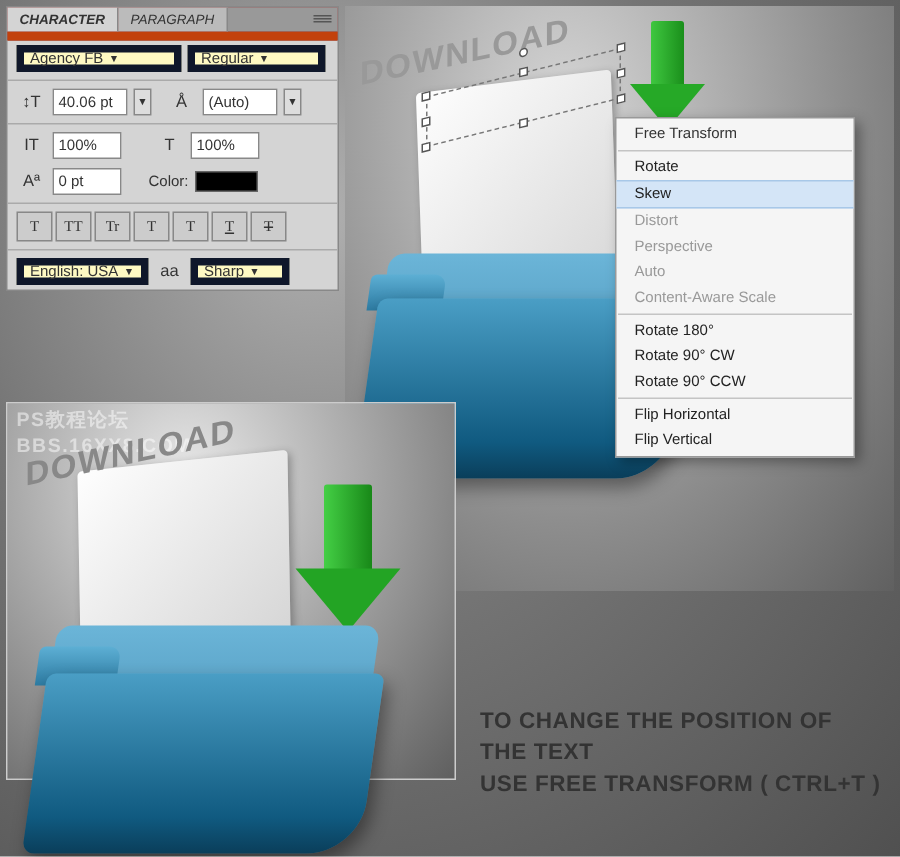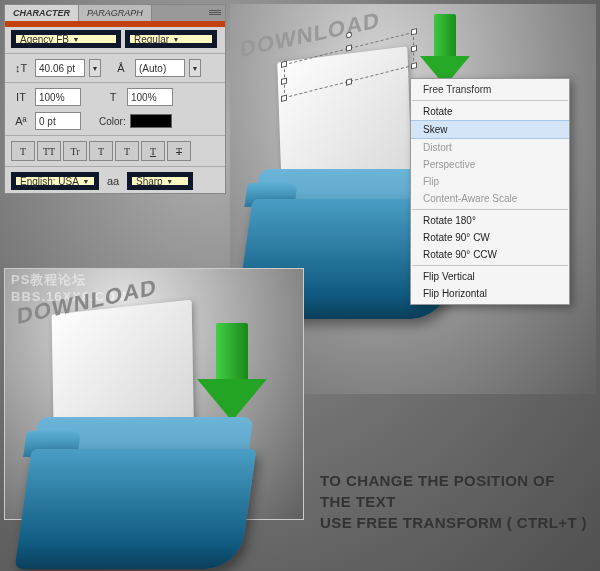--- a/index.html
+++ b/index.html
@@ -173,29 +173,29 @@
   </div>
 </div>
 
 <div class="ctx-menu">
   <div class="ctx-item header">Free Transform</div>
   <div class="ctx-sep"></div>
   <div class="ctx-item">Rotate</div>
   <div class="ctx-item hl">Skew</div>
   <div class="ctx-item disabled">Distort</div>
   <div class="ctx-item disabled">Perspective</div>
-  <div class="ctx-item disabled">Flip</div>
+  <div class="ctx-item disabled">Auto</div>
   <div class="ctx-item disabled">Content-Aware Scale</div>
   <div class="ctx-sep"></div>
   <div class="ctx-item">Rotate 180°</div>
   <div class="ctx-item">Rotate 90° CW</div>
   <div class="ctx-item">Rotate 90° CCW</div>
   <div class="ctx-sep"></div>
+  <div class="ctx-item">Flip Horizontal</div>
   <div class="ctx-item">Flip Vertical</div>
-  <div class="ctx-item">Flip Horizontal</div>
 </div>
 
 <div class="inset-img">
   <div class="watermark">PS教程论坛</div>
   <div class="watermark wm2">BBS.16XX8.COM</div>
   <div class="doc2"></div>
   <div class="dl-text2">DOWNLOAD</div>
   <div class="arrow2">
     <div class="arrow-shaft"></div>
       <div class="arrow-head"></div>

